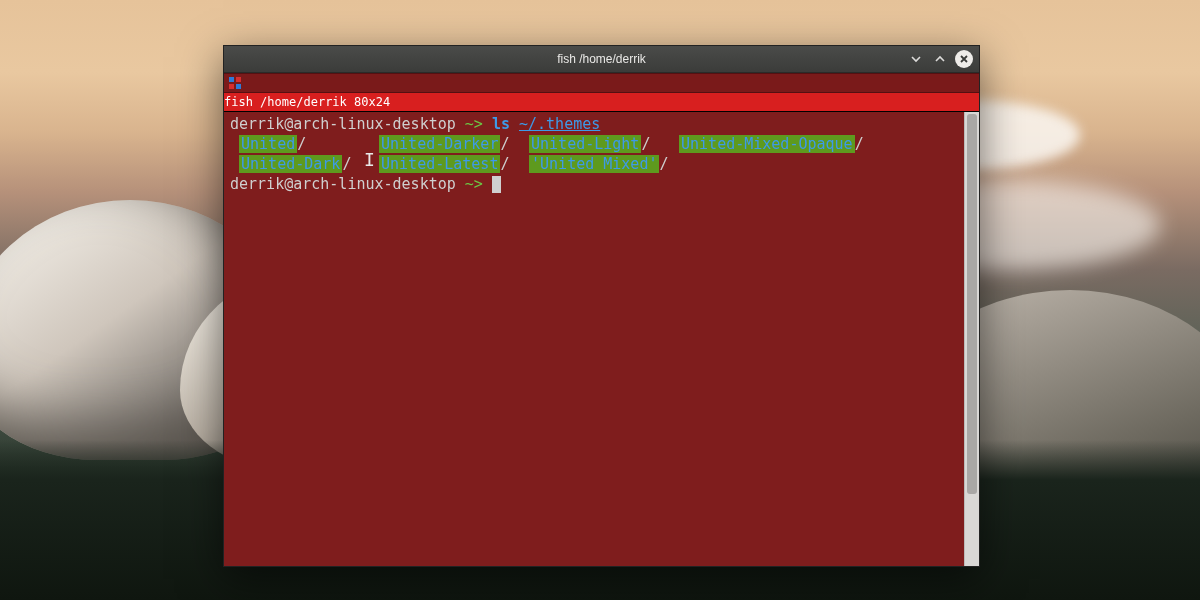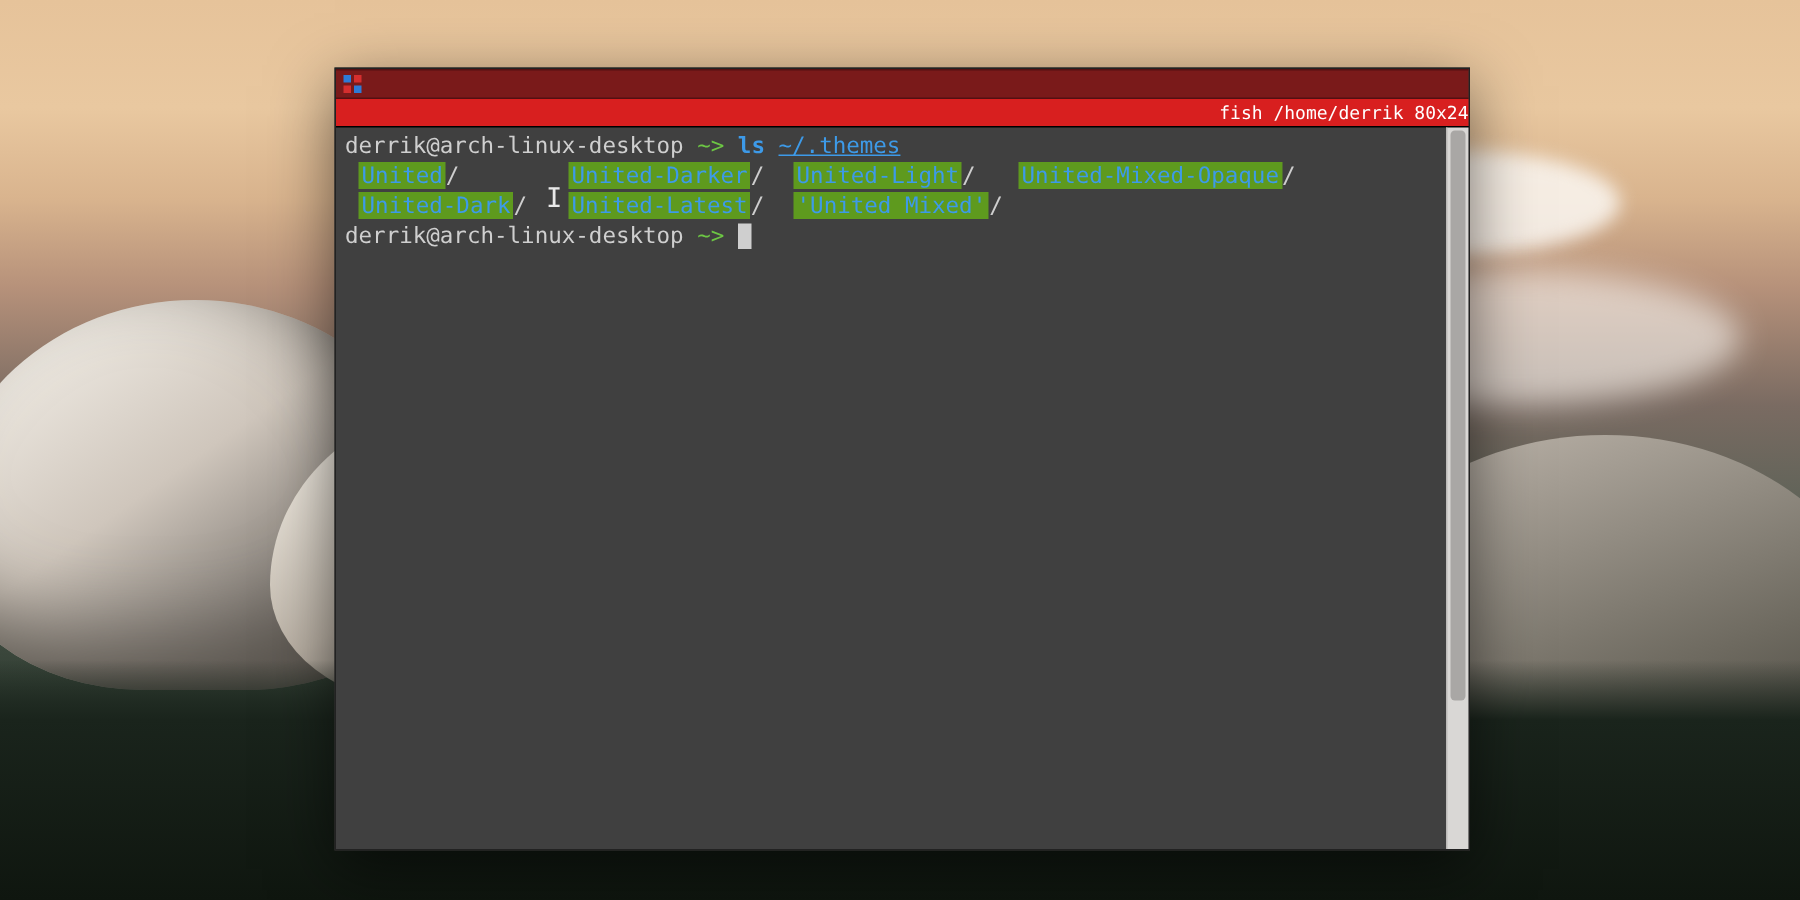--- a/index.html
+++ b/index.html
@@ -38,26 +38,26 @@
   .win-btn{width:18px;height:18px;display:flex;align-items:center;justify-content:center;color:#dcdbda;cursor:pointer;}
   .win-btn.close{width:18px;height:18px;border-radius:50%;background:#eeece9;color:#3a3b39;}
   .win-btn svg{display:block;}
   .menubar{
     height:18px;background:#7a1a1a;border-top:1px solid #551012;border-bottom:1px solid #551012;
     display:flex;align-items:center;padding:0 4px;gap:6px;
   }
   .menu-icon{width:14px;height:14px;display:flex;align-items:center;justify-content:center;}
 
   .tabbar{
-    height:18px;background:#d81f1f;color:#fff;display:flex;align-items:center;justify-content:flex-end;
+    height:18px;background:#d81f1f;color:#fff;display:flex;align-items:center;justify-content:flex-start;
     font:12px monospace;
   }
   .term-wrap{flex:1;display:flex;background:#000;border-top:1px solid #000;}
   .term{
-    flex:1;background:#404040;color:#cfcfcf;
+    flex:1;background:#7f1d1d;color:#cfcfcf;
     font:15px/20px "DejaVu Sans Mono","Liberation Mono",monospace;
     padding:2px 6px 4px 6px;white-space:pre;
     position:relative;
   }
   .scrollbar{width:14px;background:#d9d7d5;position:relative;border-left:1px solid #bcbab8;}
   .scrollbar .thumb{position:absolute;left:2px;right:2px;top:2px;height:380px;background:#a9a7a5;border-radius:3px;}
 
   .prompt-user{color:#cfcfcf;}
   .prompt-arrow{color:#6cc644;}
   .cmd{color:#3d9ae8;font-weight:bold;}
@@ -76,20 +76,40 @@
   <div class="mtn m1"></div>
   <div class="mtn m2"></div>
   <div class="mtn m3"></div>
   <div class="cloud c1"></div>
   <div class="cloud c2"></div>
   <div class="cloud c3"></div>
   <div class="trees"></div>
 
   <div class="window">
 
+    <div class="titlebar">
+      <span class="title">fish /home/derrik</span>
+      <div class="win-controls">
+        <div class="win-btn">
+          <svg width="14" height="14" viewBox="0 0 14 14">
+              <path d="M3 5 L7 9 L11 5" fill="none" stroke="currentColor" stroke-width="1.6"></path>
+            </svg>
+        </div>
+        <div class="win-btn">
+          <svg width="14" height="14" viewBox="0 0 14 14">
+              <path d="M3 9 L7 5 L11 9" fill="none" stroke="currentColor" stroke-width="1.6"></path>
+            </svg>
+        </div>
+        <div class="win-btn close">
+          <svg width="10" height="10" viewBox="0 0 10 10">
+              <path d="M2 2 L8 8 M8 2 L2 8" stroke="currentColor" stroke-width="1.8"></path>
+            </svg>
+        </div>
+      </div>
+    </div>
 
     <div class="menubar">
       <span class="menu-icon">
         <svg width="14" height="14" viewBox="0 0 14 14">
           <rect x="1" y="1" width="5" height="5" fill="#2e7bd6"></rect>
           <rect x="8" y="1" width="5" height="5" fill="#d62e2e"></rect>
           <rect x="1" y="8" width="5" height="5" fill="#d62e2e"></rect>
           <rect x="8" y="8" width="5" height="5" fill="#2e7bd6"></rect>
         </svg>
       </span>

